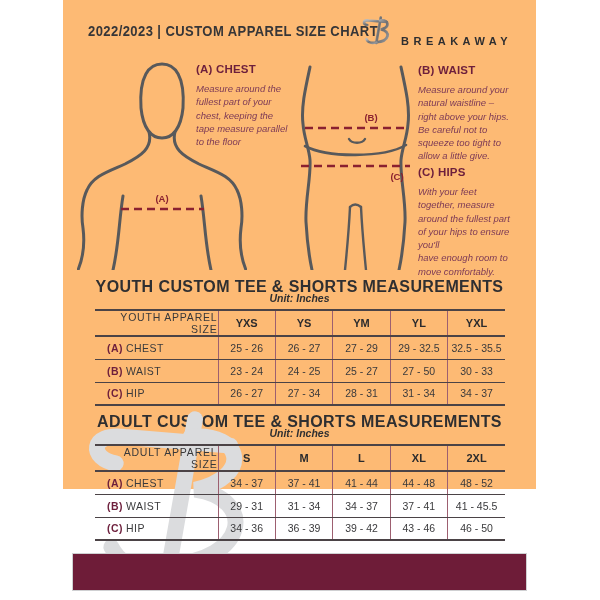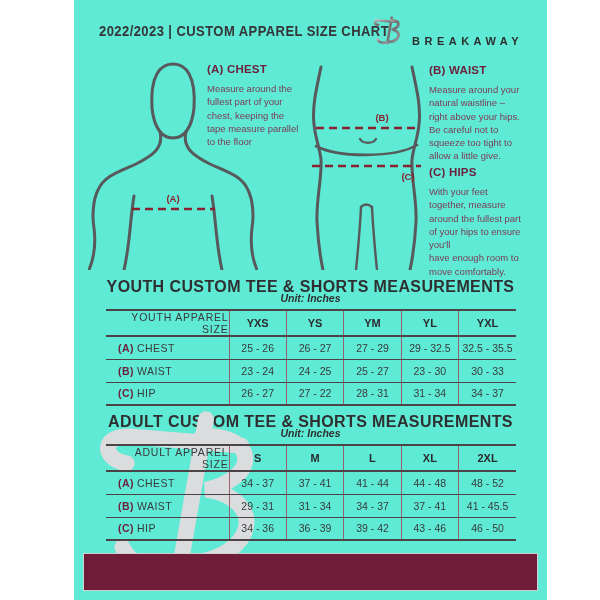--- a/index.html
+++ b/index.html
@@ -1,33 +1,33 @@
 <!DOCTYPE html>
 <html><head>
 <meta charset="utf-8">
 <style>
   * { margin:0; padding:0; box-sizing:border-box; }
   body { font-family:"Liberation Sans", sans-serif; background:#fff; }
   .canvas { position:relative; width:600px; height:600px; background:#ffffff; overflow:hidden; }
-  .page { position:absolute; left:74px; top:0; width:473px; height:600px; background:#5eead4; }
+  .page { position:absolute; left:63px; top:0; width:473px; height:489px; background:#fdba74; }
 
   
   .header-title{
     position:absolute; left:25px; top:22px;
     font-size:15.5px; font-weight:bold; color:#363638;
     letter-spacing:.5px; white-space:nowrap;
     transform:scaleX(.84); transform-origin:left center;
   }
   .brand{ position:absolute; right:24px; top:15px; display:flex; align-items:flex-end; gap:9px; }
   .brand-name{ font-size:11px; font-weight:bold; color:#2e2e30; letter-spacing:4.5px; }
 
   
   .guide-block{ position:absolute; }
   .guide-h{ font-size:11.5px; font-weight:bold; color:#6d1f3c; margin-bottom:7px; letter-spacing:.2px; }
-  .guide-p{ font-size:9.5px; color:#7d3a56; line-height:1.4; white-space:pre-line; }
+  .guide-p{ font-size:9.5px; font-style:italic; color:#7d3a56; line-height:1.4; white-space:pre-line; }
 
   svg.figure{ position:absolute; }
 
   
   .sec-title{ position:absolute; width:473px; text-align:center; font-size:16px; font-weight:bold; color:#2f2f31; letter-spacing:.4px; }
   .sec-unit{ position:absolute; width:473px; text-align:center; font-size:10.5px; font-style:italic; font-weight:bold; color:#2f2f31; }
 
   
   .size-table{ position:absolute; left:32px; width:410px; border-collapse:collapse; table-layout:fixed; background:transparent; z-index:2; }
   .size-table th, .size-table td{ height:23px; text-align:center; vertical-align:middle; padding:0; }
@@ -169,27 +169,27 @@
           <td>26 - 27</td>
           <td>27 - 29</td>
           <td>29 - 32.5</td>
           <td>32.5 - 35.5</td>
         </tr>
         <tr>
           <td class="rowlabel"><span class="row-key">(B)</span> <span class="row-name">WAIST</span></td>
           <td>23 - 24</td>
           <td>24 - 25</td>
           <td>25 - 27</td>
-          <td>23 - 30</td>
+          <td>27 - 50</td>
           <td>30 - 33</td>
         </tr>
         <tr>
           <td class="rowlabel"><span class="row-key">(C)</span> <span class="row-name">HIP</span></td>
           <td>26 - 27</td>
-          <td>27 - 22</td>
+          <td>27 - 34</td>
           <td>28 - 31</td>
           <td>31 - 34</td>
           <td>34 - 37</td>
         </tr>
       </tbody>
     </table>
 
     <div class="sec-title" style="top:413px;">ADULT CUSTOM TEE &amp; SHORTS MEASUREMENTS</div>
     <div class="sec-unit" style="top:427px;">Unit: Inches</div>
 

